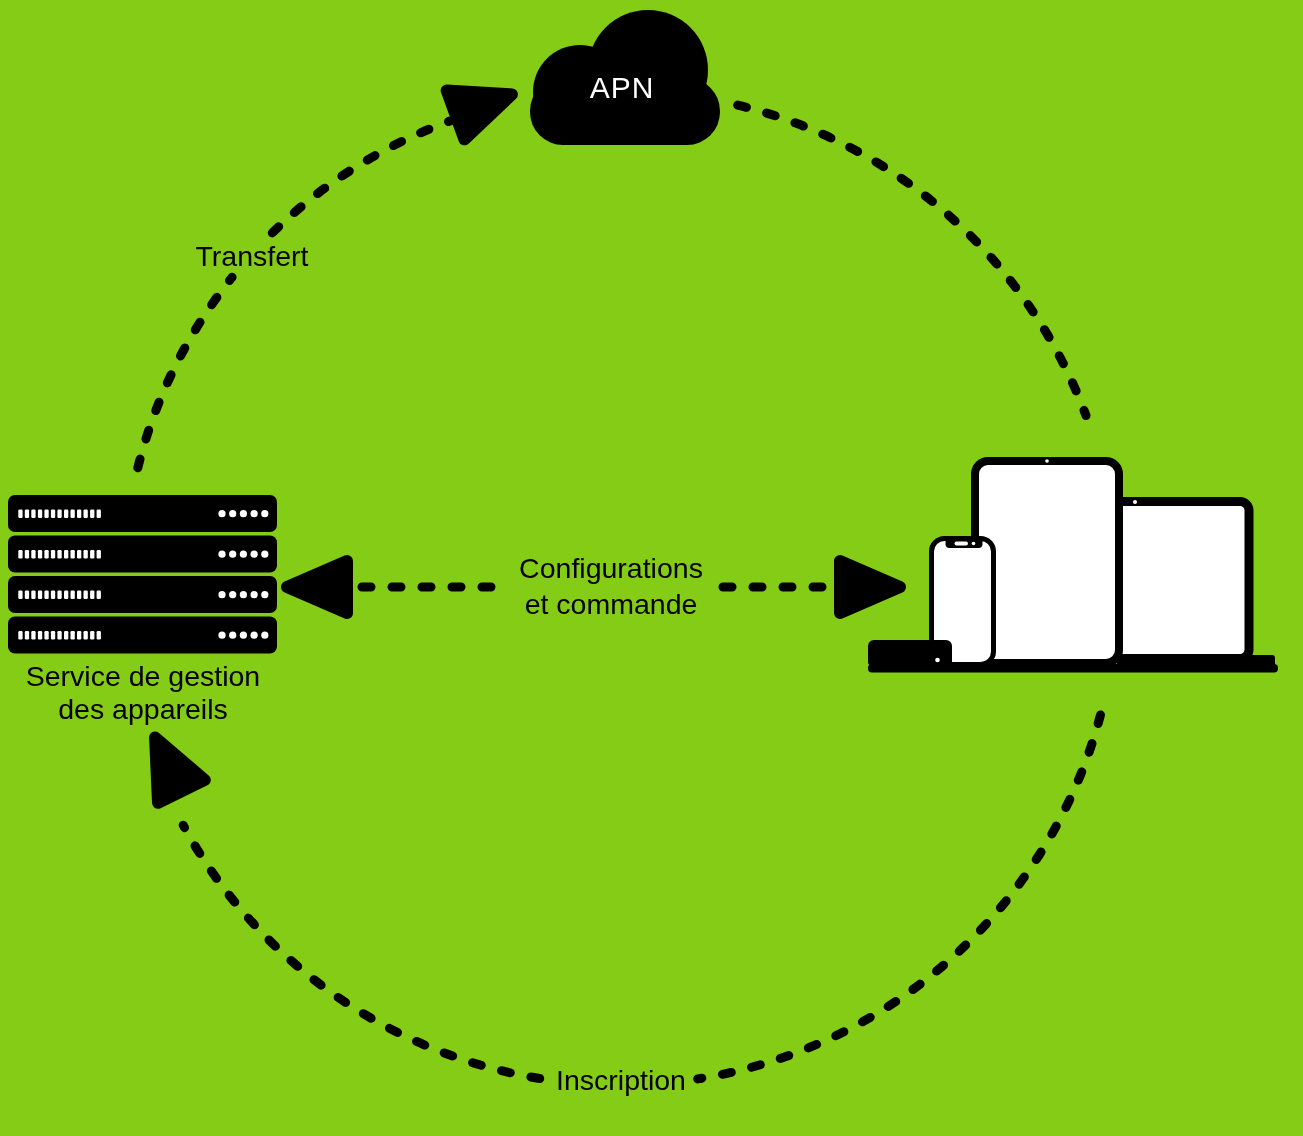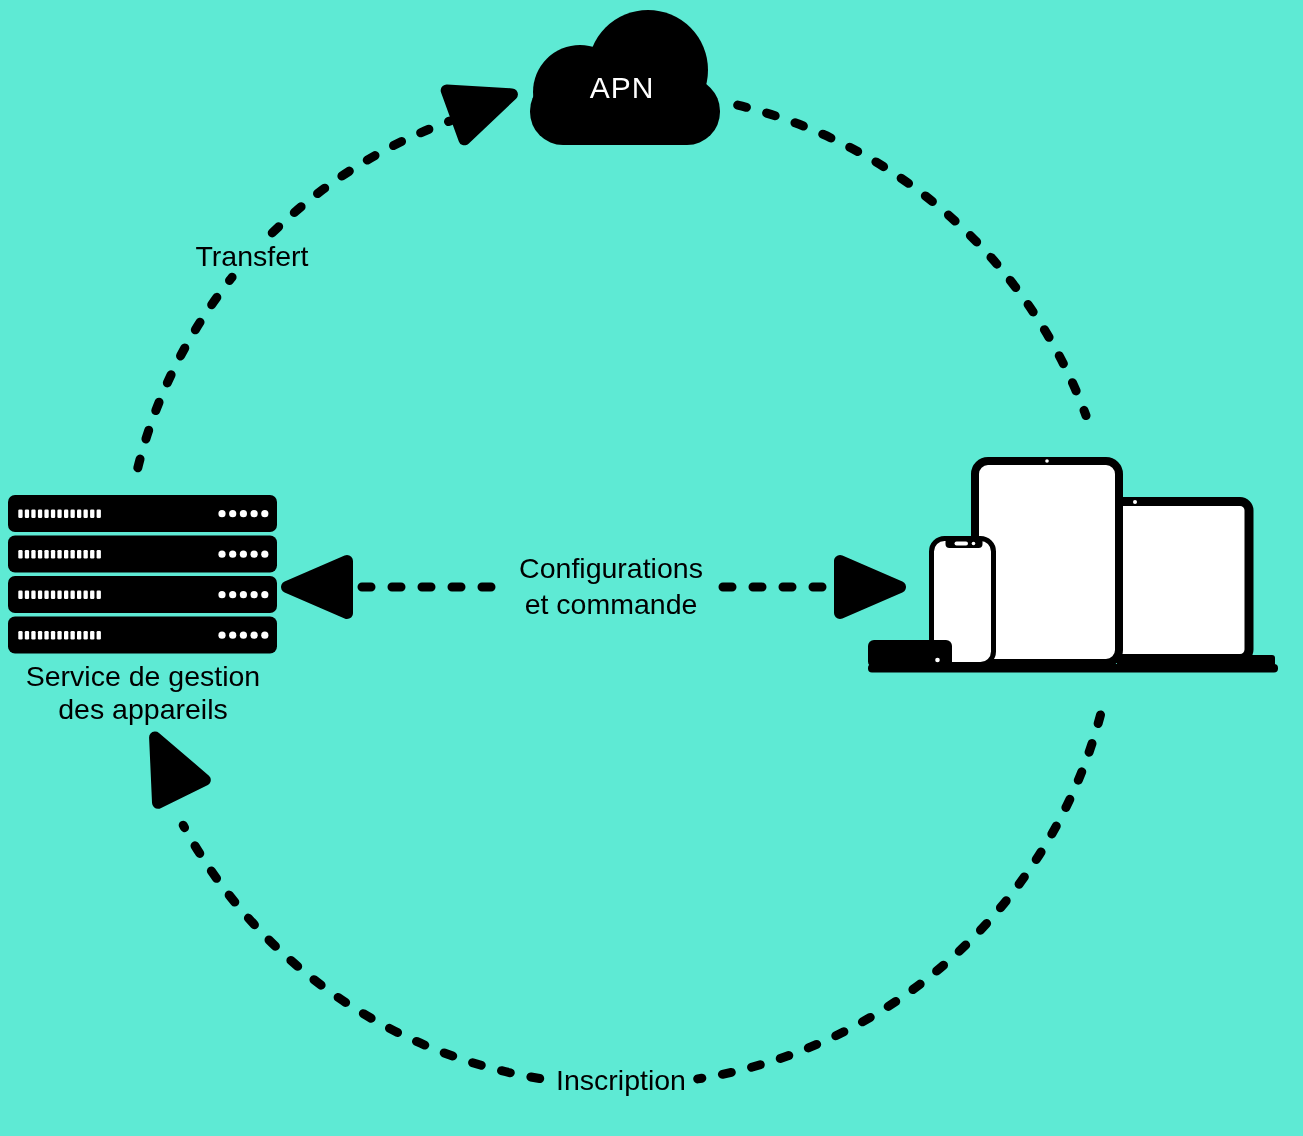--- a/index.html
+++ b/index.html
@@ -4,21 +4,21 @@
 <style>
   html, body {
     margin: 0;
     padding: 0;
     background: #ffffff;
   }
   .stage {
     position: relative;
     width: 1303px;
     height: 1136px;
-    background: #5eead4;
+    background: #84cc16;
     overflow: hidden;
   }
   svg {
     display: block;
   }
   .diagram-label {
     font-family: "Liberation Sans", sans-serif;
     font-size: 28.5px;
     fill: #000000;
   }

